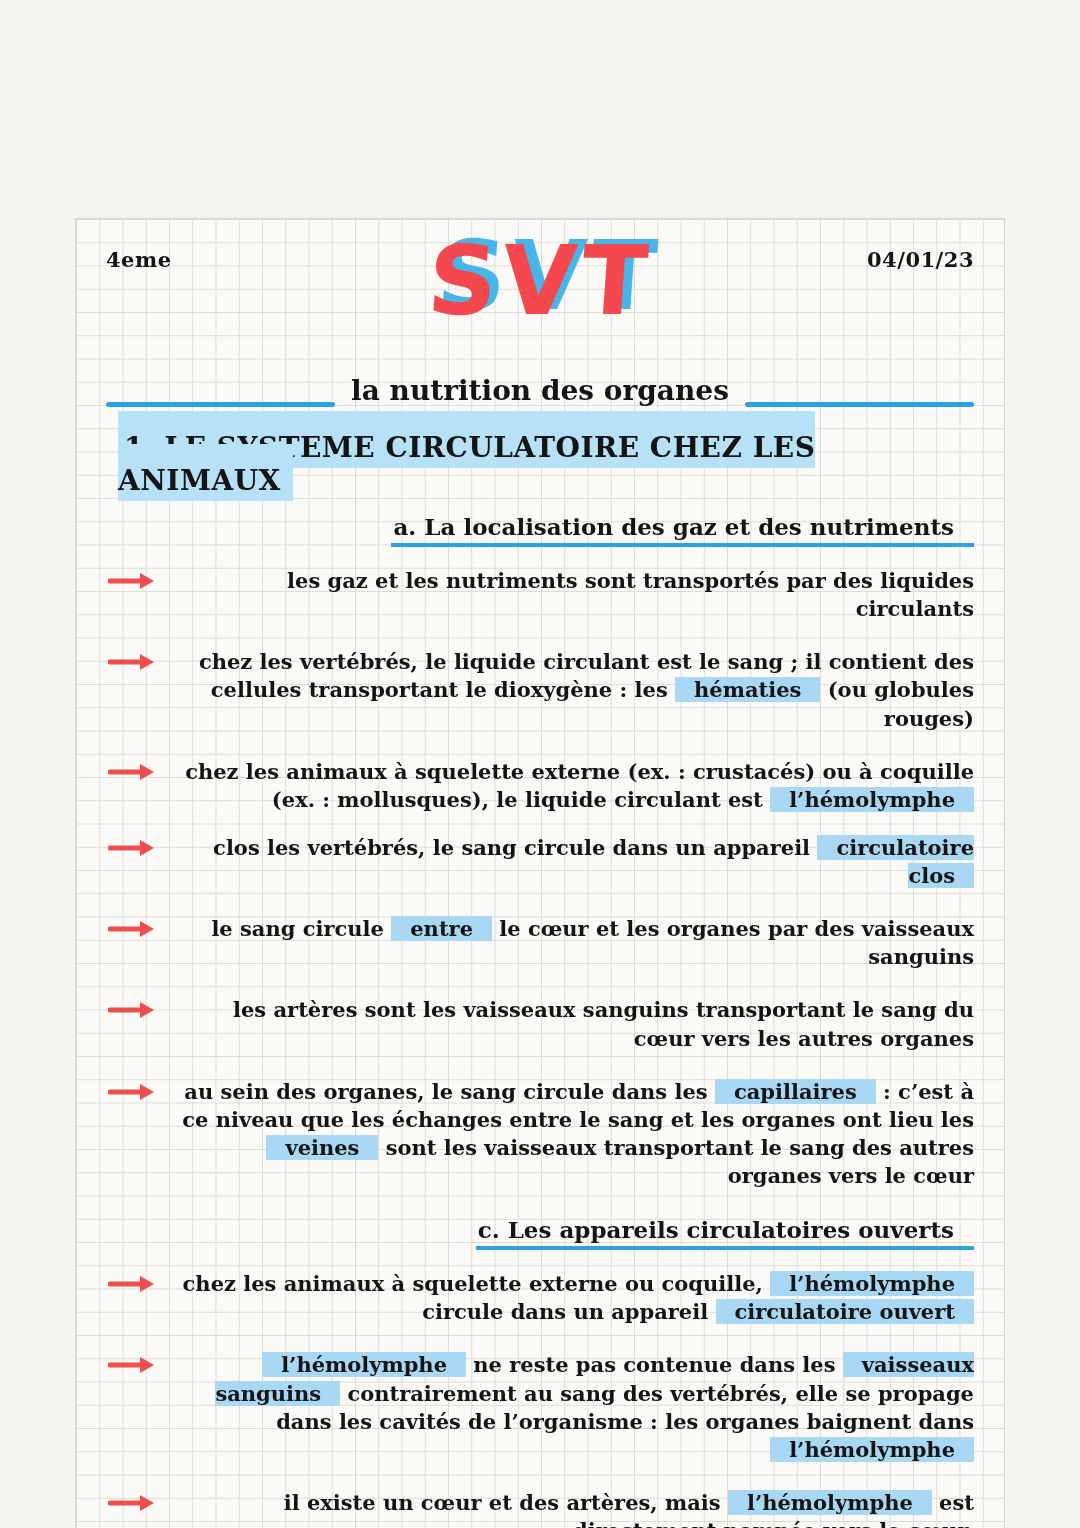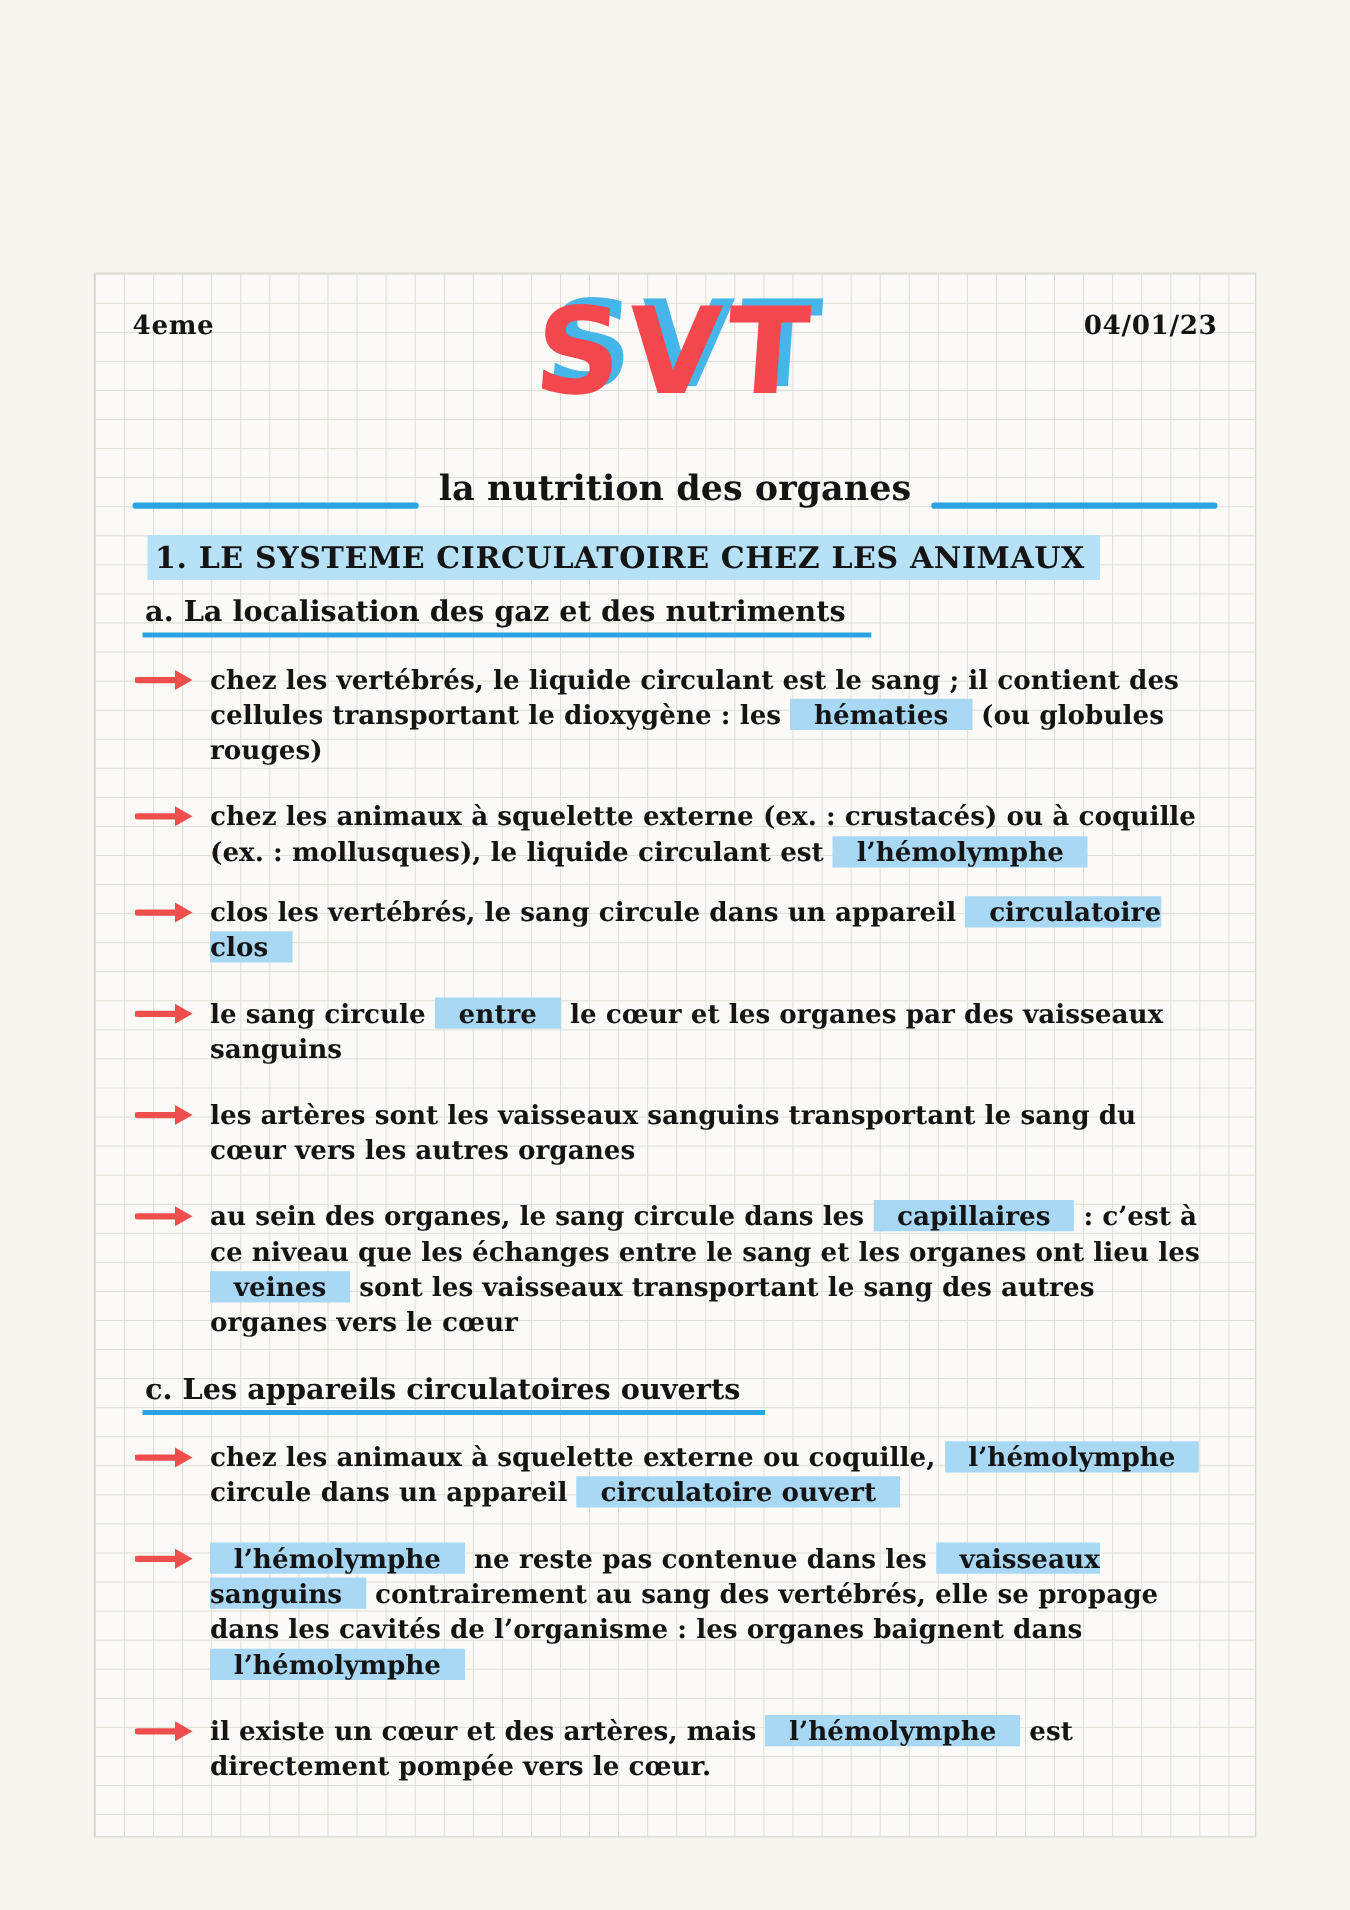--- a/index.html
+++ b/index.html
@@ -39,25 +39,25 @@
     font-size:96px;line-height:1;color:var(--logo-red);
     text-shadow:9px -5px 0 var(--logo-blue);
     letter-spacing:5px;transform:skewX(-4deg);
     pointer-events:none;
   }
   .title-rule{display:flex;align-items:flex-end;gap:8px;margin-top:102px;}
   .rule{flex:1;height:5px;background:var(--accent-blue);border-radius:3px;}
   .doc-title{font-size:28px;font-weight:bold;padding:0 8px;white-space:nowrap;}
   .main-heading-wrap{margin:24px 0 8px 12px;}
   .main-heading{
-    font-size:24px;font-weight:bold;letter-spacing:.5px;
-    background:#b7e1f6;padding:3px 12px 4px 6px;
+    font-size:28px;font-weight:bold;letter-spacing:.5px;
+    background:#b7e1f6;padding:20px 12px 4px 6px;
   }
   .sections{margin-top:2px;}
-  .section{margin-top:10px;}
+  .section{margin-top:10px;text-align:right;}
   .section + .section{margin-top:20px;}
   .subheading{
     display:inline-block;font-size:23px;font-weight:bold;
     border-bottom:4px solid var(--accent-blue);
     padding:0 20px 3px 2px;margin:6px 0 20px 8px;
   }
   .bullet{position:relative;padding-left:62px;margin-bottom:25px;}
   .bullet:last-child{margin-bottom:6px;}
   .bullet-text{
     margin:0;font-size:21px;font-weight:bold;line-height:1.34;
@@ -82,20 +82,26 @@
     <span class="doc-title">la nutrition des organes</span>
     <span class="rule"></span>
   </div>
 
   <div class="main-heading-wrap">
     <span class="main-heading">1. LE SYSTEME CIRCULATOIRE CHEZ LES ANIMAUX</span>
   </div>
 
   <div class="sections">
       <div class="section"><div class="subheading">a. La localisation des gaz et des nutriments</div><div class="bullet">
+          <span class="arrow"><svg width="50" height="22" viewBox="0 0 50 22">
+              <path d="M2 11 L36 11" stroke="var(--arrow-red)" stroke-width="5" stroke-linecap="round" fill="none"></path>
+              <path d="M32 3 L46 11 L32 19 Z" fill="var(--arrow-red)"></path>
+            </svg></span>
+          <p class="bullet-text"><span>les gaz et les nutriments sont transportés par des liquides circulants</span></p>
+        </div><div class="bullet">
           <span class="arrow"><svg width="50" height="22" viewBox="0 0 50 22">
               <path d="M2 11 L36 11" stroke="var(--arrow-red)" stroke-width="5" stroke-linecap="round" fill="none"></path>
               <path d="M32 3 L46 11 L32 19 Z" fill="var(--arrow-red)"></path>
             </svg></span>
           <p class="bullet-text"><span>chez les vertébrés, le liquide circulant est le sang ; il contient des cellules transportant le dioxygène : les </span><span class="hl">hématies</span><span> (ou globules rouges)</span></p>
         </div><div class="bullet">
           <span class="arrow"><svg width="50" height="22" viewBox="0 0 50 22">
               <path d="M2 11 L36 11" stroke="var(--arrow-red)" stroke-width="5" stroke-linecap="round" fill="none"></path>
               <path d="M32 3 L46 11 L32 19 Z" fill="var(--arrow-red)"></path>
             </svg></span>

